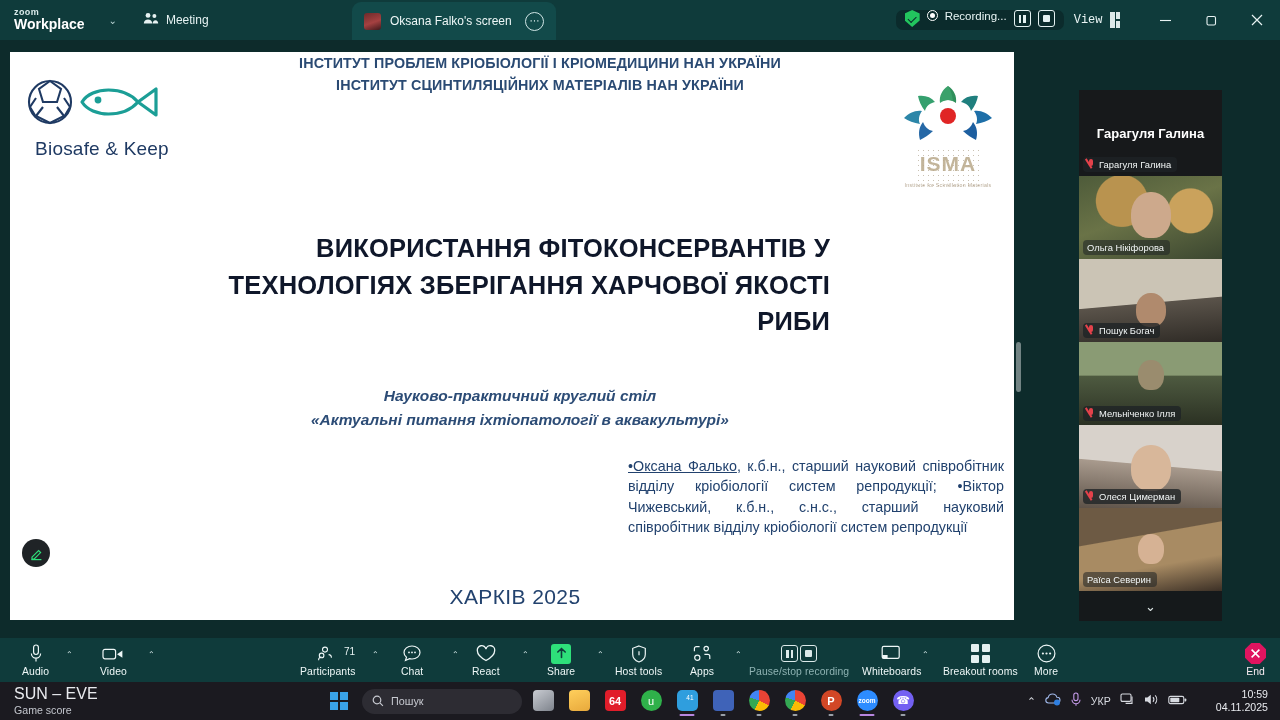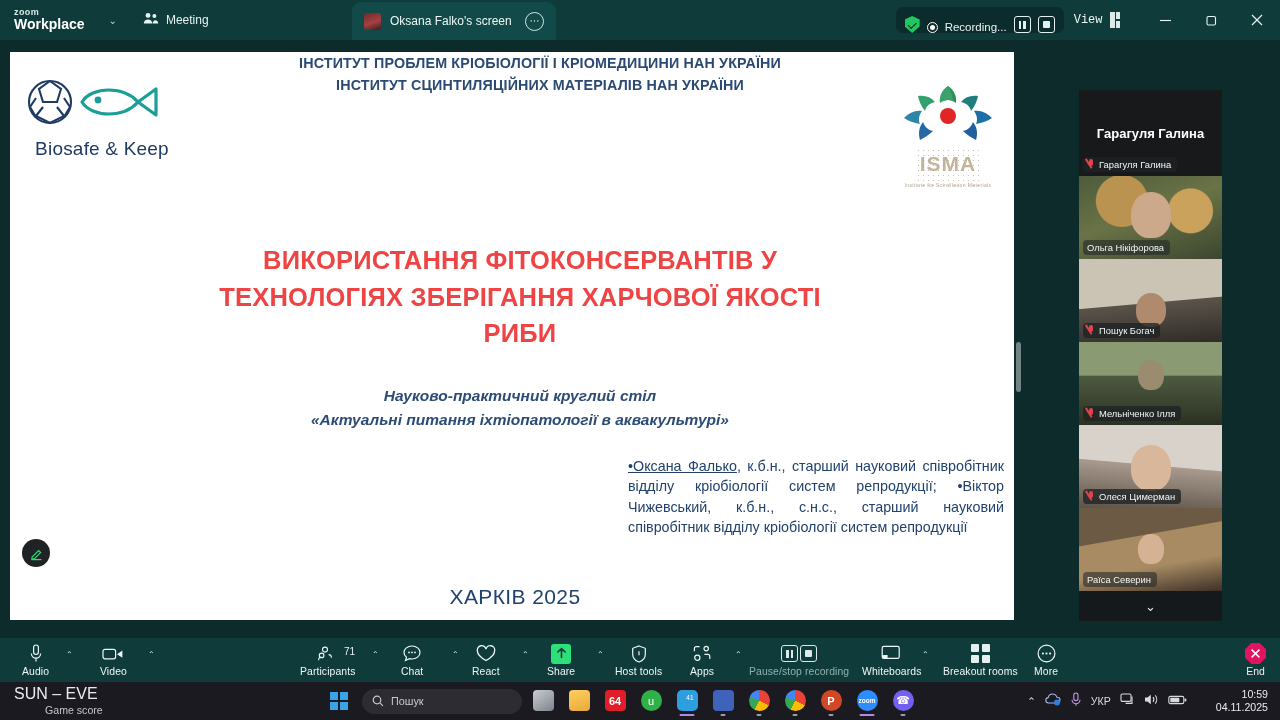--- a/index.html
+++ b/index.html
@@ -40,22 +40,22 @@
     width: 19px; height: 19px; border-radius: 50%;
     border: 1.3px solid #cfe5e5; color: #dff0f0;
     display: flex; align-items: center; justify-content: center;
     font-size: 10px; line-height: 1;
   }
   .tb-right {
     position: absolute; right: 0; top: 0; height: 40px;
     display: flex; align-items: center;
   }
   .rec-group {
-    display: flex; align-items: flex-end; gap: 7px;
-    background: #0b2b2c; border-radius: 7px; height: 26px; padding: 0 9px;
+    display: flex; align-items: flex-start; gap: 7px;
+    background: #0b2b2c; border-radius: 7px; height: 20px; padding: 0 9px;
     margin-right: 10px;
   }
   .shield {
     width: 15px; height: 17px; background: #22c55e; flex: 0 0 auto;
     clip-path: polygon(50% 0,100% 20%,100% 62%,50% 100%,0 62%,0 20%);
     position: relative;
   }
   .shield::after{
     content:''; position:absolute; left:3.2px; top:6px; width:7px; height:3.6px;
     border-left:1.7px solid #0b2b2c; border-bottom:1.7px solid #0b2b2c;
@@ -87,22 +87,22 @@
     position: absolute; left: 10px; top: 52px; width: 1004px; height: 568px;
     background: #ffffff; overflow: hidden;
   }
   .slide-head-text {
     position: absolute; left: 240px; top: 98px - 52px; width: 580px;
     text-align: center;
     color: #2a4a73; font-weight: 700; font-size: 14.3px; line-height: 1.55;
     letter-spacing: .15px;
   }
   .slide-title {
-    position: absolute; left: 200px; top: 190px; width: 620px;
-    text-align: center; color: #ef4444; font-weight: 700;
+    position: absolute; left: 200px; top: 178px; width: 620px;
+    text-align: right; color: #0f172a; font-weight: 700;
     font-size: 25.5px; line-height: 1.44; letter-spacing: .2px;
   }
   .slide-sub {
     position: absolute; left: 160px; top: 332px; width: 700px;
     text-align: center; color: #2c4c76; font-style: italic; font-weight: 700;
     font-size: 15.5px; line-height: 1.55;
   }
   .authors {
     position: absolute; left: 618px; top: 404px; width: 376px;
     color: #22426e; font-size: 14.3px; line-height: 1.42; text-align: justify;
@@ -218,21 +218,21 @@
   .grid4 { display:grid; grid-template-columns: 8px 8px; grid-template-rows: 8px 8px; gap: 2.4px; }
   .grid4 i { background:#e4f0f0; display:block; border-radius:1px; }
 
   
   .taskbar {
     position: absolute; left: 0; bottom: 0; width: 1280px; height: 38px;
     background: #1b1a20; display: flex; align-items: center;
   }
   .widget { margin-left: 14px; line-height: 1.18; }
   .widget .t1 { color: #e9eaee; font-size: 16px; }
-  .widget .t2 { color: #c3c6cd; font-size: 10.6px; margin-left: 31px; }
+  .widget .t2 { color: #c3c6cd; font-size: 10.6px; }
   .tb-center { position: absolute; left: 330px; bottom:0; height: 38px; display:flex; align-items:center; gap: 6px; }
   .winlogo { display:grid; grid-template-columns: 8px 8px; grid-template-rows: 8px 8px; gap: 2px; }
   .winlogo i { background:#3aa3e8; display:block; }
   .searchbox {
     width: 160px; height: 25px; border-radius: 13px; background: #2d2c33;
     display: flex; align-items: center; gap: 7px; padding: 0 10px; margin-left: 8px;
   }
   .searchbox .ph { color: #c8cad1; font-size: 10.8px; }
   .tapp { width: 30px; height: 34px; display:flex; align-items:flex-end; justify-content:center; position:relative; }
   .tapp .g { width: 21px; height: 21px; border-radius: 4px; margin-bottom: 7px; position:relative; }

